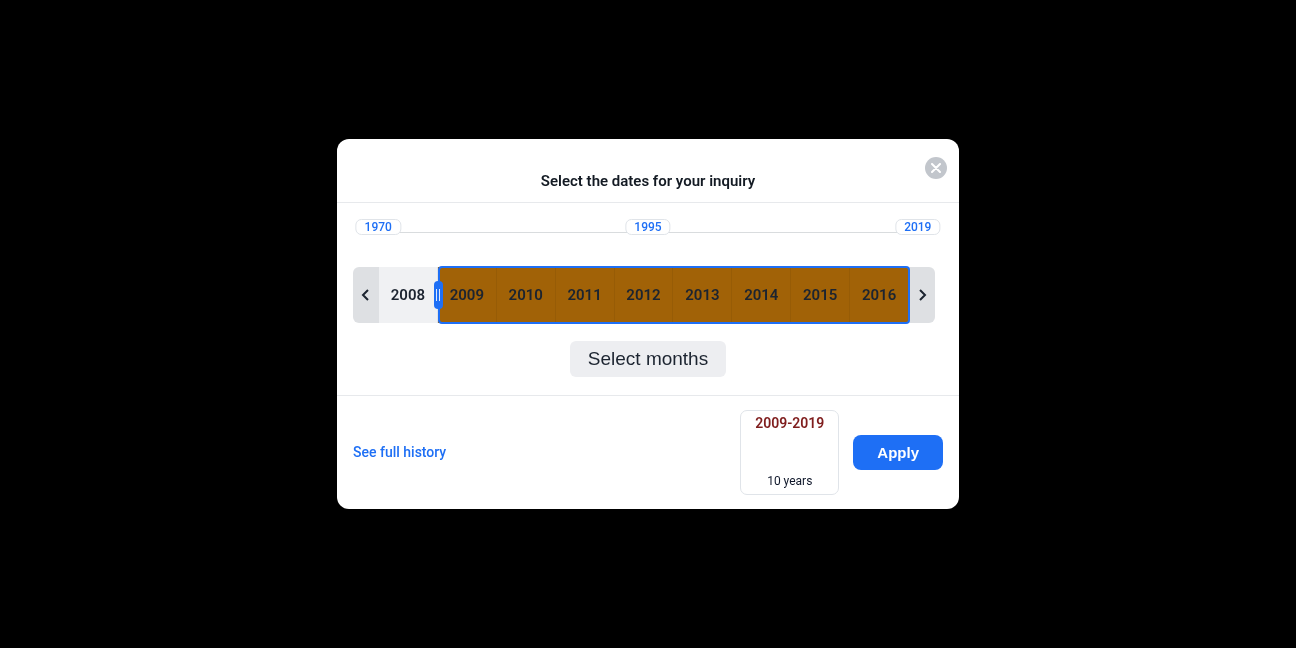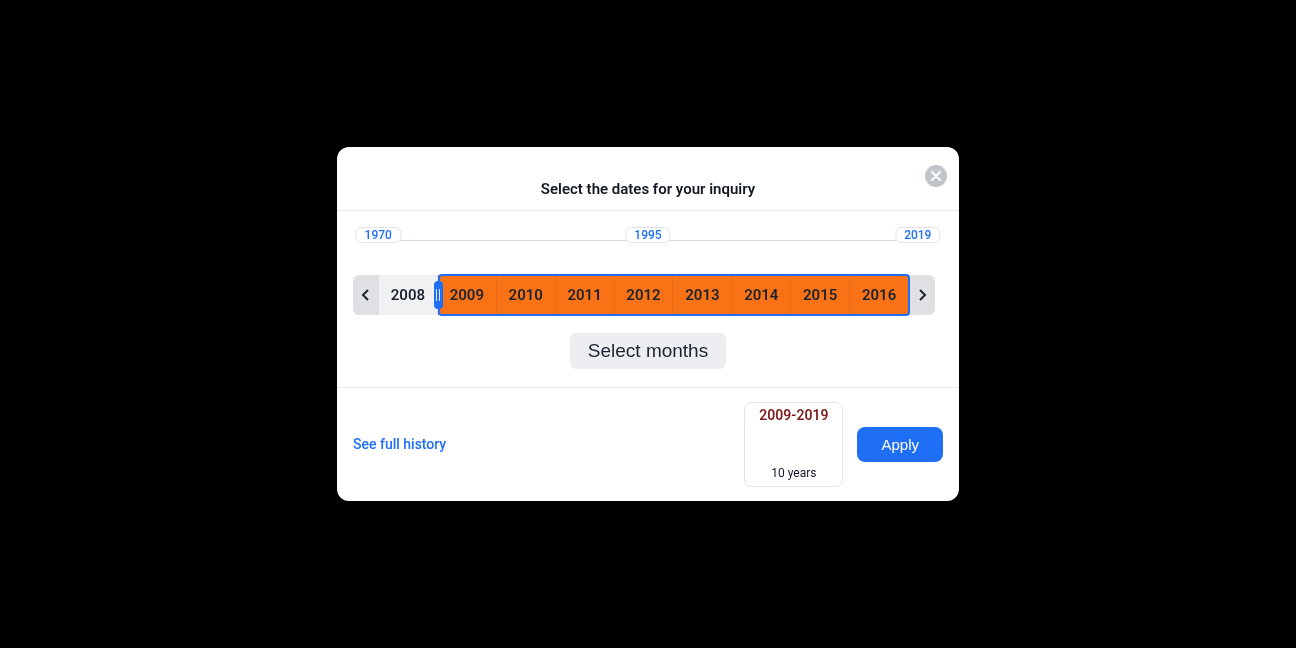--- a/index.html
+++ b/index.html
@@ -60,21 +60,21 @@
     border:1px solid #e0e4e9;
     border-radius:6px;
     padding:0 8px;
     font-size:12px;
     font-weight:500;
     color:#1e6ff5;
   }
 
   .year-row {
     display:flex; align-items:stretch;
-    height:40px;
+    height:56px;
   }
   .nav {
     width:26px; flex:0 0 26px;
     background:#dee0e3;
     display:flex; align-items:center; justify-content:center;
     cursor:pointer;
     border:none;
     padding:0;
   }
   .nav.left  { border-radius:6px 0 0 6px; }
@@ -110,21 +110,21 @@
     width:9px; height:28px;
     background:#1e6ff5;
     border-radius:4px;
     display:flex; align-items:center; justify-content:center;
     cursor:ew-resize;
   }
   .handle::before, .handle::after {
     content:""; width:1px; height:12px; background:rgba(255,255,255,.85);
   }
   .handle::before { margin-right:2px; }
-  .year.sel { background:#f97316; }
+  .year.sel { background:#a16207; }
   .year.sel:last-child { border-right:none; }
 
   .select-months {
     display:block;
     margin:18px auto 0;
     background:#edeef1;
     border:none;
     border-radius:6px;
     padding:7px 18px;
     font-size:19px;
@@ -154,21 +154,21 @@
     text-align:center;
     line-height:1.15;
   }
   .summary-range { font-size:14px; font-weight:600; color:#7f1d1d; }
   .summary-sub   { font-size:12px; color:#0f172a;margin-top:44px; }
   .apply {
     background:#1e6ff5;
     border:none;
     color:#fff;
     font-size:15px;
-    font-weight:400;
+    font-weight:700;
     padding:9px 24px;
     border-radius:8px;
     cursor:pointer;
   }
 </style>
 </head>
 <body>
 
 <div class="modal">
 

